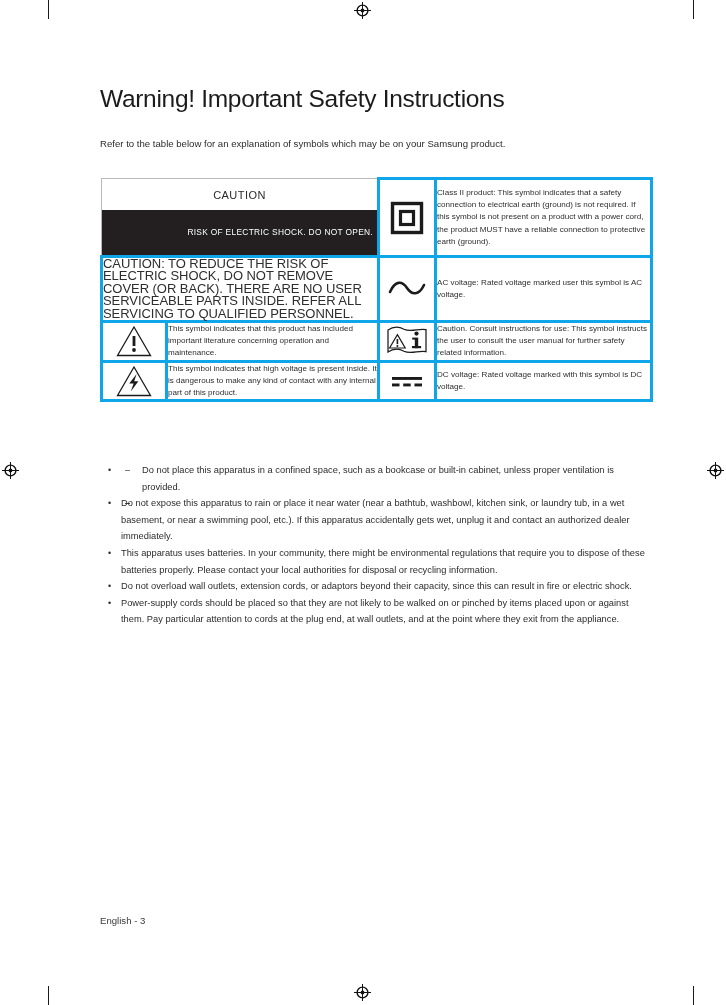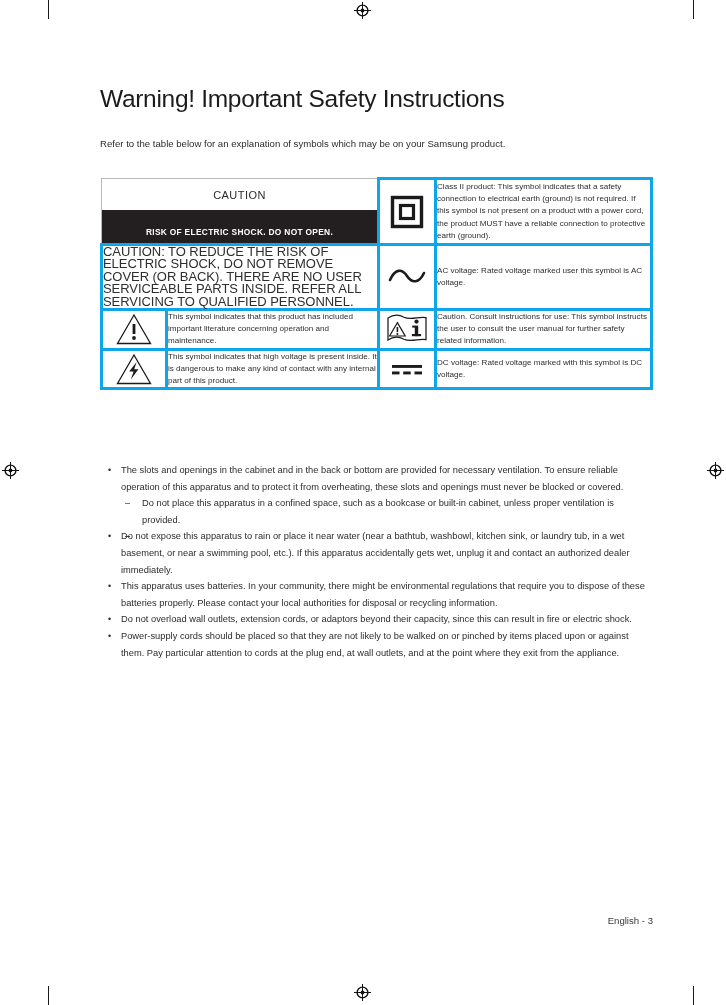--- a/index.html
+++ b/index.html
@@ -96,25 +96,25 @@
   .caution-head {
     text-align: center;
     font-size: 11px;
     letter-spacing: 0.45px;
     color: #2a2a2a;
     padding: 10px 4px 9px;
   }
   .caution-band {
     background: #231f20;
     color: #ffffff;
-    text-align: center;
+    text-align: right;
     font-size: 8.4px;
     letter-spacing: 0.3px;
-    font-weight: bold;
-    padding: 17px 4px 6px;
+    font-weight: normal;
+    padding: 17px 4px 18px;
   }
   .caution-body {
     font-size: 13px;
     line-height: 12.4px;
     letter-spacing: -0.05px;
     color: #2e2e2e;
     padding: 8px 9px 9px;
     margin-top: 40px;
   }
 
@@ -159,21 +159,20 @@
     font-size: 9px;
     line-height: 16.6px;
   }
 
   
   .footer {
     position: absolute;
     top: 915px;
     left: 0;
     width: 553px;
-    text-align: right;
     font-size: 9.6px;
     color: #3a3a3a;
   }
 </style>
 </head>
 <body>
 
 <div class="crop-mark crop-tl"></div>
 <div class="crop-mark crop-tr"></div>
 <div class="crop-mark crop-bl"></div>
@@ -307,21 +306,20 @@
         </td>
         <td class="cell-pad">DC voltage: Rated voltage marked with this symbol is DC voltage.</td>
       </tr>
     </tbody>
   </table>
 
   <div class="notes">
 
     <div class="li1">
       <span class="mk">•</span>
-      <span>The slots and openings in the cabinet and in the back or bottom are provided for necessary ventilation. To ensure reliable operation of this apparatus and to protect it from overheating, these slots and openings must never be blocked or covered.</span>
     </div>
 
     <div class="li2">
       <span class="mk">–</span>
       <span>Do not place this apparatus in a confined space, such as a bookcase or built-in cabinet, unless proper ventilation is provided.</span>
     </div>
 
     <div class="li2">
       <span class="mk">–</span>
     </div>

